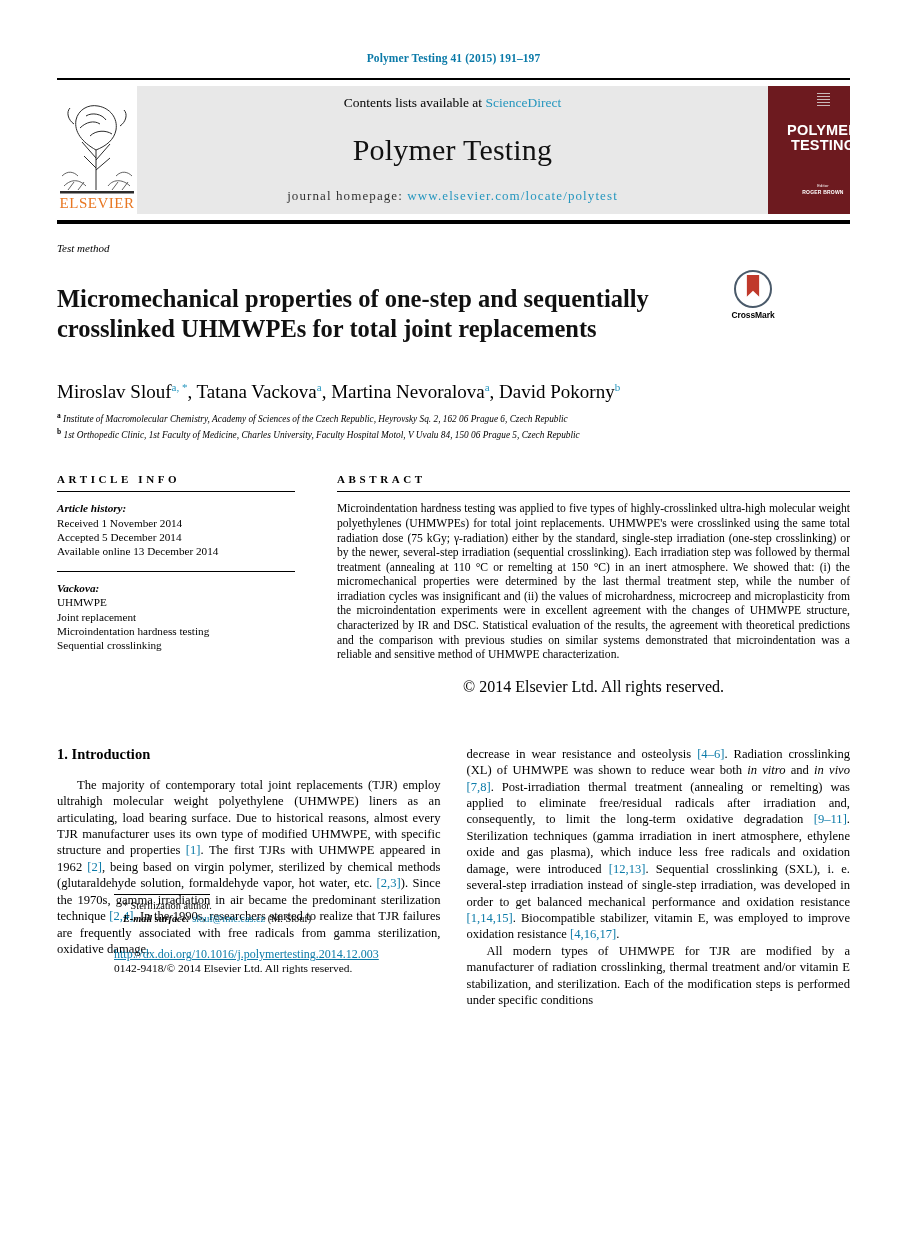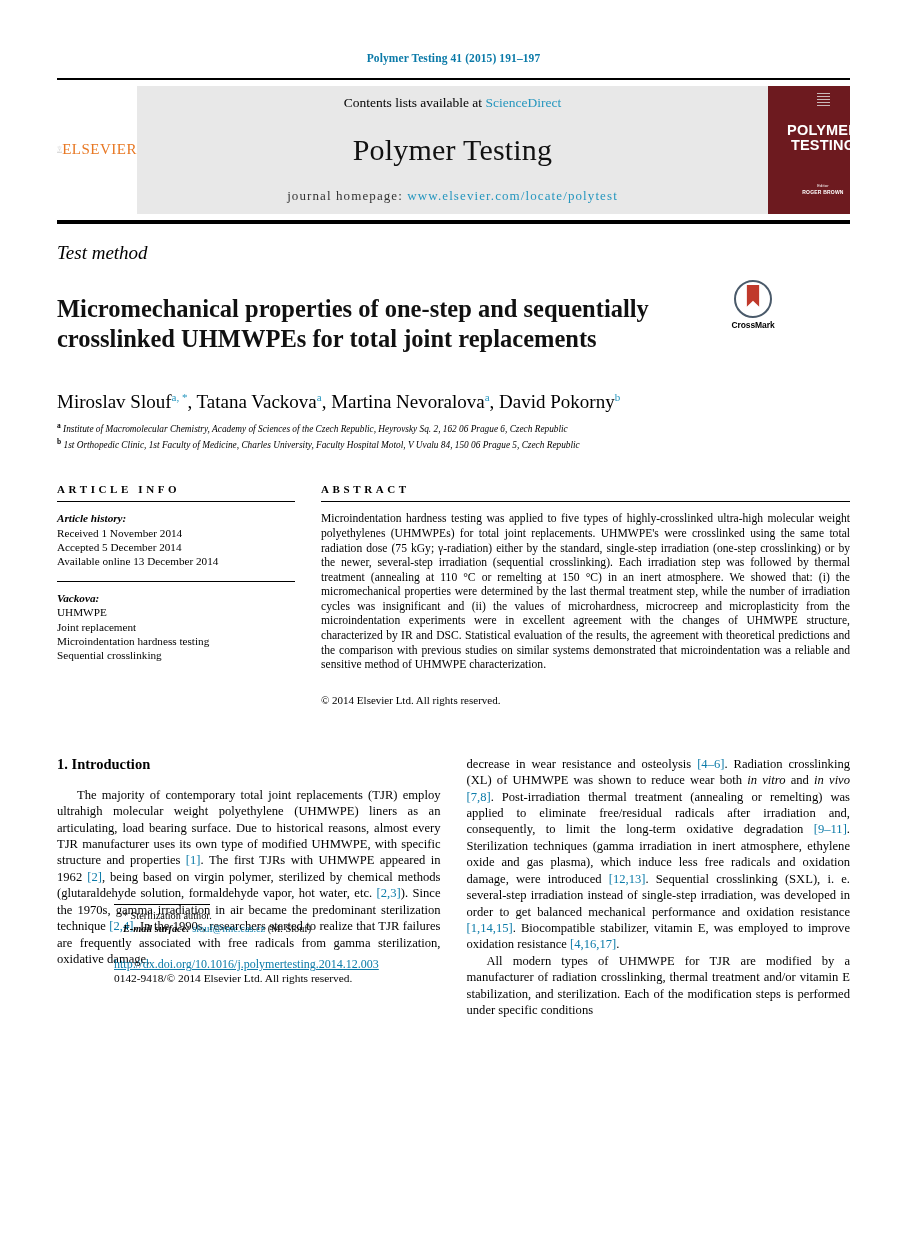--- a/index.html
+++ b/index.html
@@ -42,21 +42,21 @@
   .masthead-inner {
     display: flex;
     align-items: stretch;
     height: 128px;
     margin-top: 6px;
   }
   .elsevier-logo {
     width: 80px;
     flex: 0 0 80px;
     display: flex;
-    flex-direction: row;
+    flex-direction: column;
     justify-content: flex-end;
     align-items: center;
     padding-bottom: 2px;
   }
   .elsevier-tree { width: 74px; height: 96px; }
   .elsevier-word {
     font-family: "Liberation Serif", serif;
     font-size: 15px;
     letter-spacing: .5px;
     color: #E87722;
@@ -133,21 +133,21 @@
   }
   .cover-sub b { font-size: 5px; }
   .masthead-rule {
     border-bottom: 4px solid #000;
     margin-top: 6px;
   }
 
   
   .article-type {
     font-family: "Liberation Serif", serif;
-    font-size: 19px;
+    font-size: 11px;
     font-style: italic;
     margin-top: 18px;
   }
   .title-row {
     display: flex;
     align-items: flex-start;
     margin-top: 14px;
   }
   .title {
     flex: 1 1 auto;
@@ -208,21 +208,21 @@
   .affiliations sup {
     font-style: normal;
     font-size: 7.5px;
     font-weight: bold;
   }
 
   
   .info-abstract {
     display: flex;
     margin-top: 32px;
-    gap: 26px;
+    gap: 42px;
   }
   .col-info { flex: 0 0 238px; }
   .col-abstract { flex: 1 1 auto; }
   .section-head {
     font-family: "Liberation Serif", serif;
     font-weight: bold;
     font-size: 11px;
     letter-spacing: 3.6px;
   }
   .hr-thin {
@@ -245,23 +245,23 @@
     line-height: 14.2px;
   }
   .kw-block .lbl { font-style: italic; font-weight: bold; }
   .abstract-body {
     margin-top: 10px;
     font-size: 11.6px;
     line-height: 14.6px;
     text-align: justify;
   }
   .copyright {
-    text-align: left;
-    font-size: 11px;
-    margin-top: 21px;
+    text-align: center;
+    font-size: 16px;
+    margin-top: 15px;
   }
 
   
   .body-cols {
     display: flex;
     margin-top: 50px;
     gap: 26px;
   }
   .bcol { flex: 1 1 0; position: relative; }
   .h1 {

